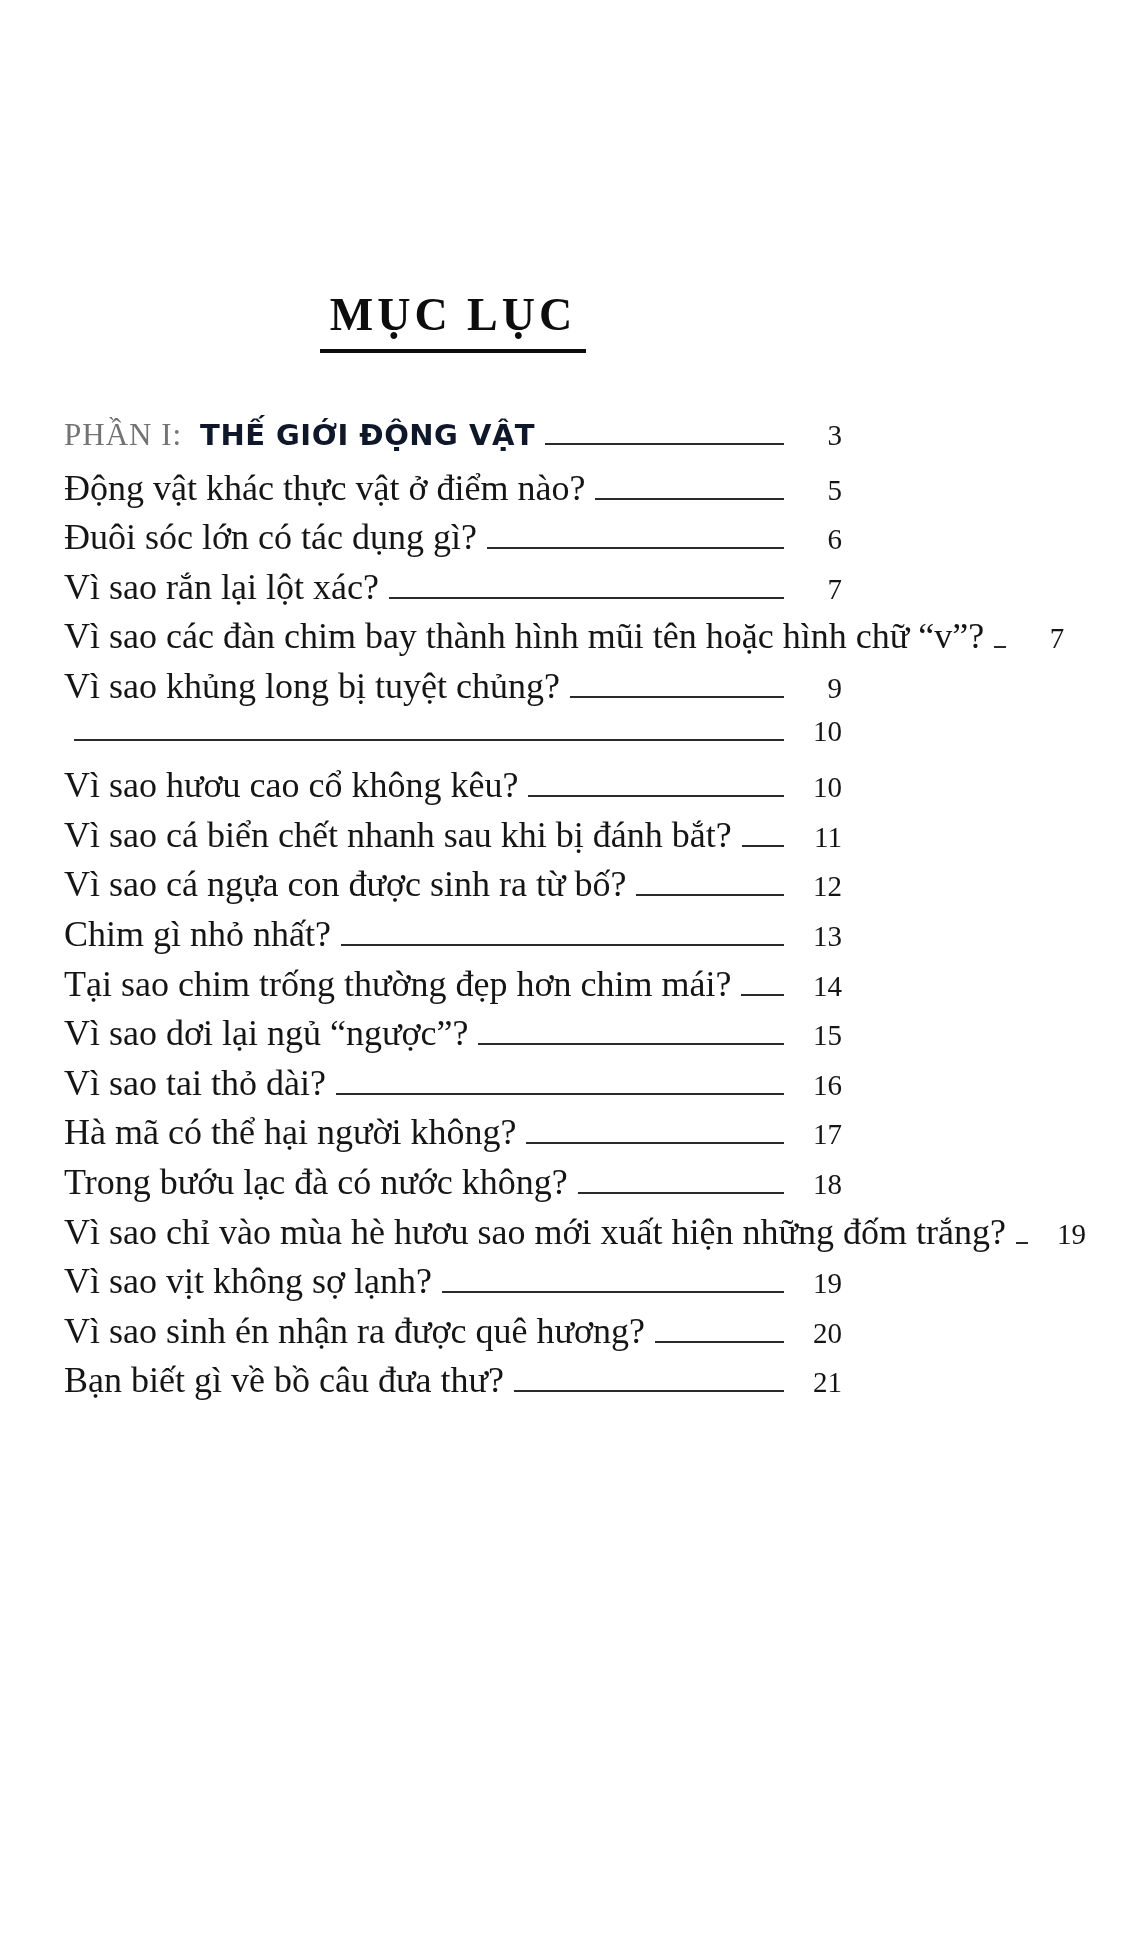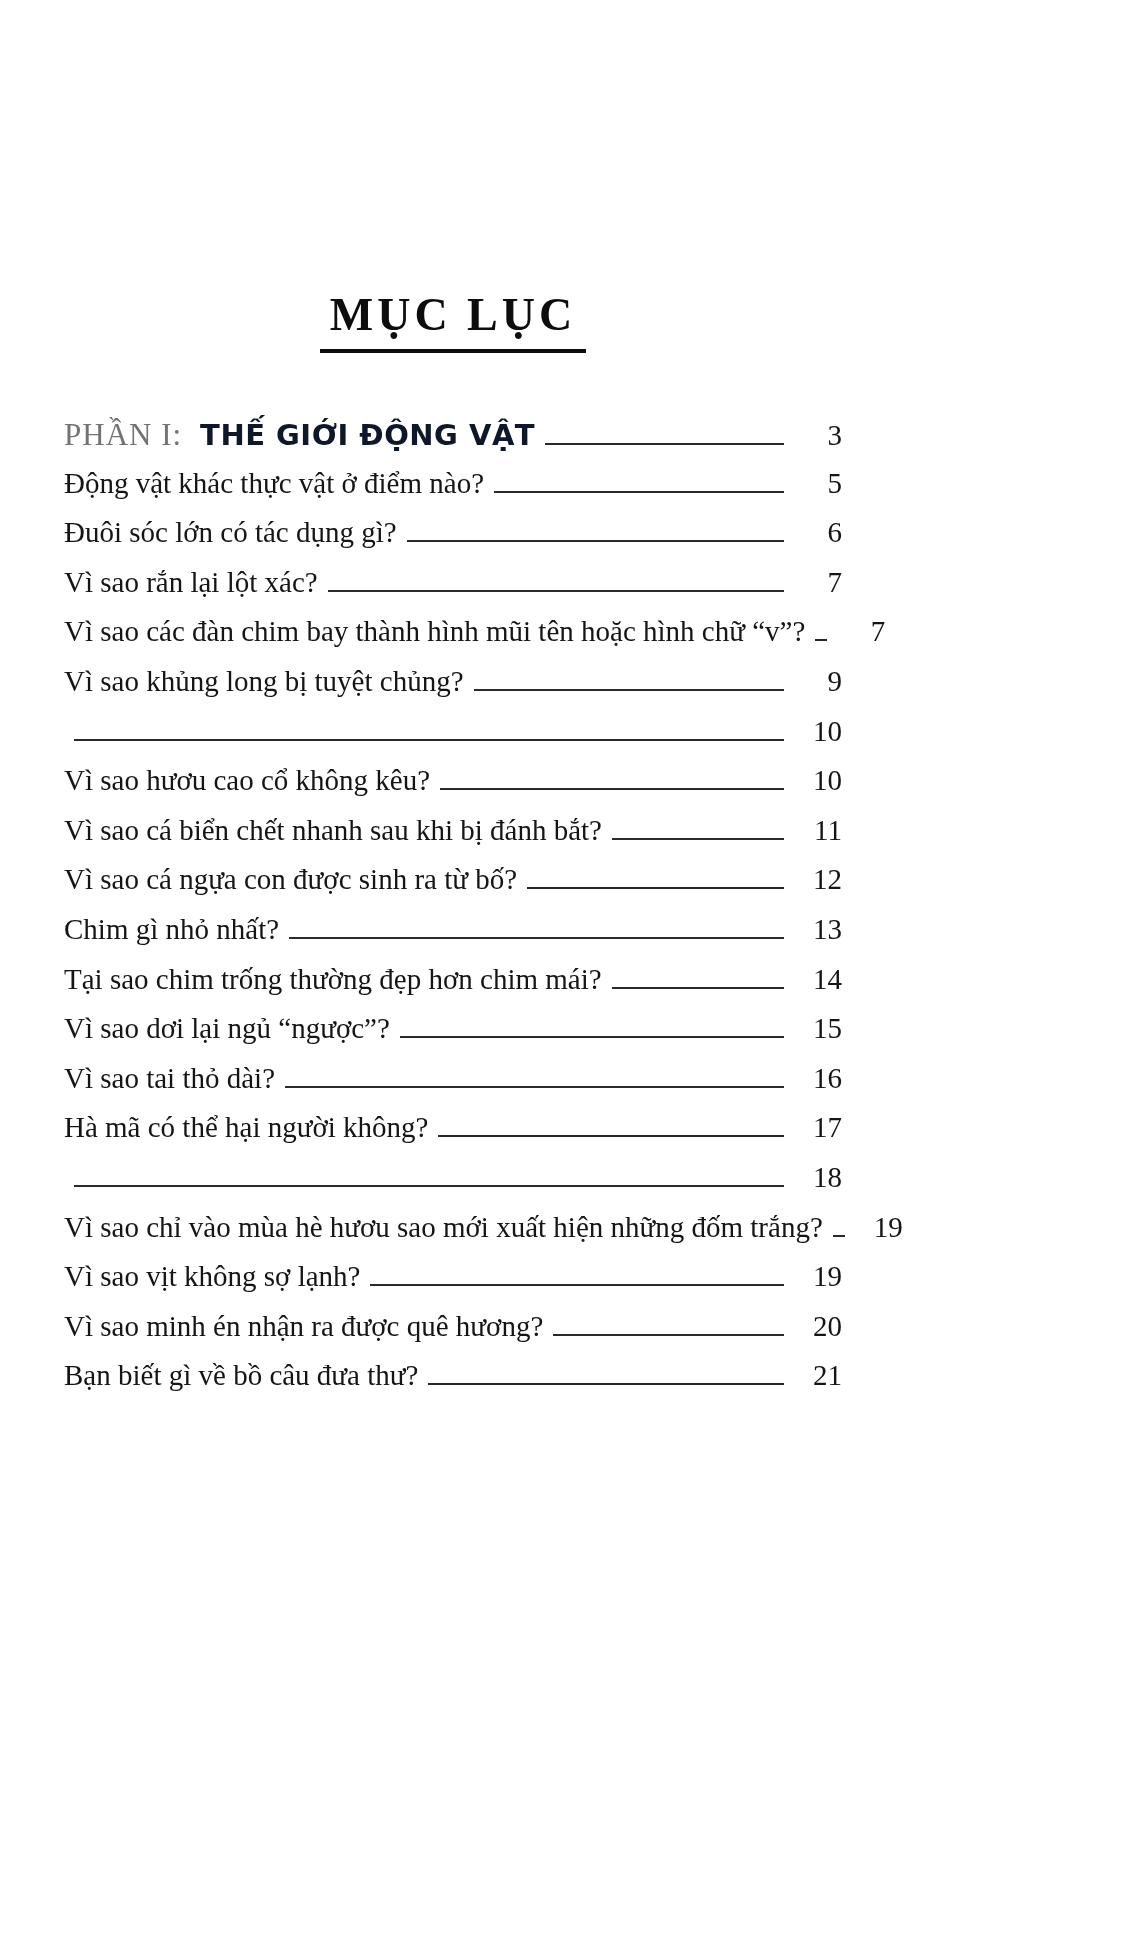--- a/index.html
+++ b/index.html
@@ -47,21 +47,21 @@
   .toc {
     width: 100%;
   }
   .row {
     display: flex;
     align-items: baseline;
     height: 49.6px;
     white-space: nowrap;
   }
   .label {
-    font-size: 29px;
+    font-size: 36px;
     color: #151515;
     flex: 0 0 auto;
   }
   .part-prefix {
     font-size: 31px;
     color: #737373;
     letter-spacing: 1px;
     margin-right: 18px;
     flex: 0 0 auto;
   }
@@ -163,35 +163,36 @@
           <span class="label">Vì sao tai thỏ dài?</span>
           <span class="leader"></span>
           <span class="pagenum">16</span>
         </div>
         <div class="row">
           <span class="label">Hà mã có thể hại người không?</span>
           <span class="leader"></span>
           <span class="pagenum">17</span>
         </div>
         <div class="row">
+          <span class="label">Trong bướu lạc đà có nước không?</span>
           <span class="leader"></span>
           <span class="pagenum">18</span>
         </div>
         <div class="row">
           <span class="label">Vì sao chỉ vào mùa hè hươu sao mới xuất hiện những đốm trắng?</span>
           <span class="leader"></span>
           <span class="pagenum">19</span>
         </div>
         <div class="row">
           <span class="label">Vì sao vịt không sợ lạnh?</span>
           <span class="leader"></span>
           <span class="pagenum">19</span>
         </div>
         <div class="row">
-          <span class="label">Vì sao minh én nhận ra được quê hương?</span>
+          <span class="label">Vì sao sinh én nhận ra được quê hương?</span>
           <span class="leader"></span>
           <span class="pagenum">20</span>
         </div>
         <div class="row">
           <span class="label">Bạn biết gì về bồ câu đưa thư?</span>
           <span class="leader"></span>
           <span class="pagenum">21</span>
         </div>
       </div>
   </div>

